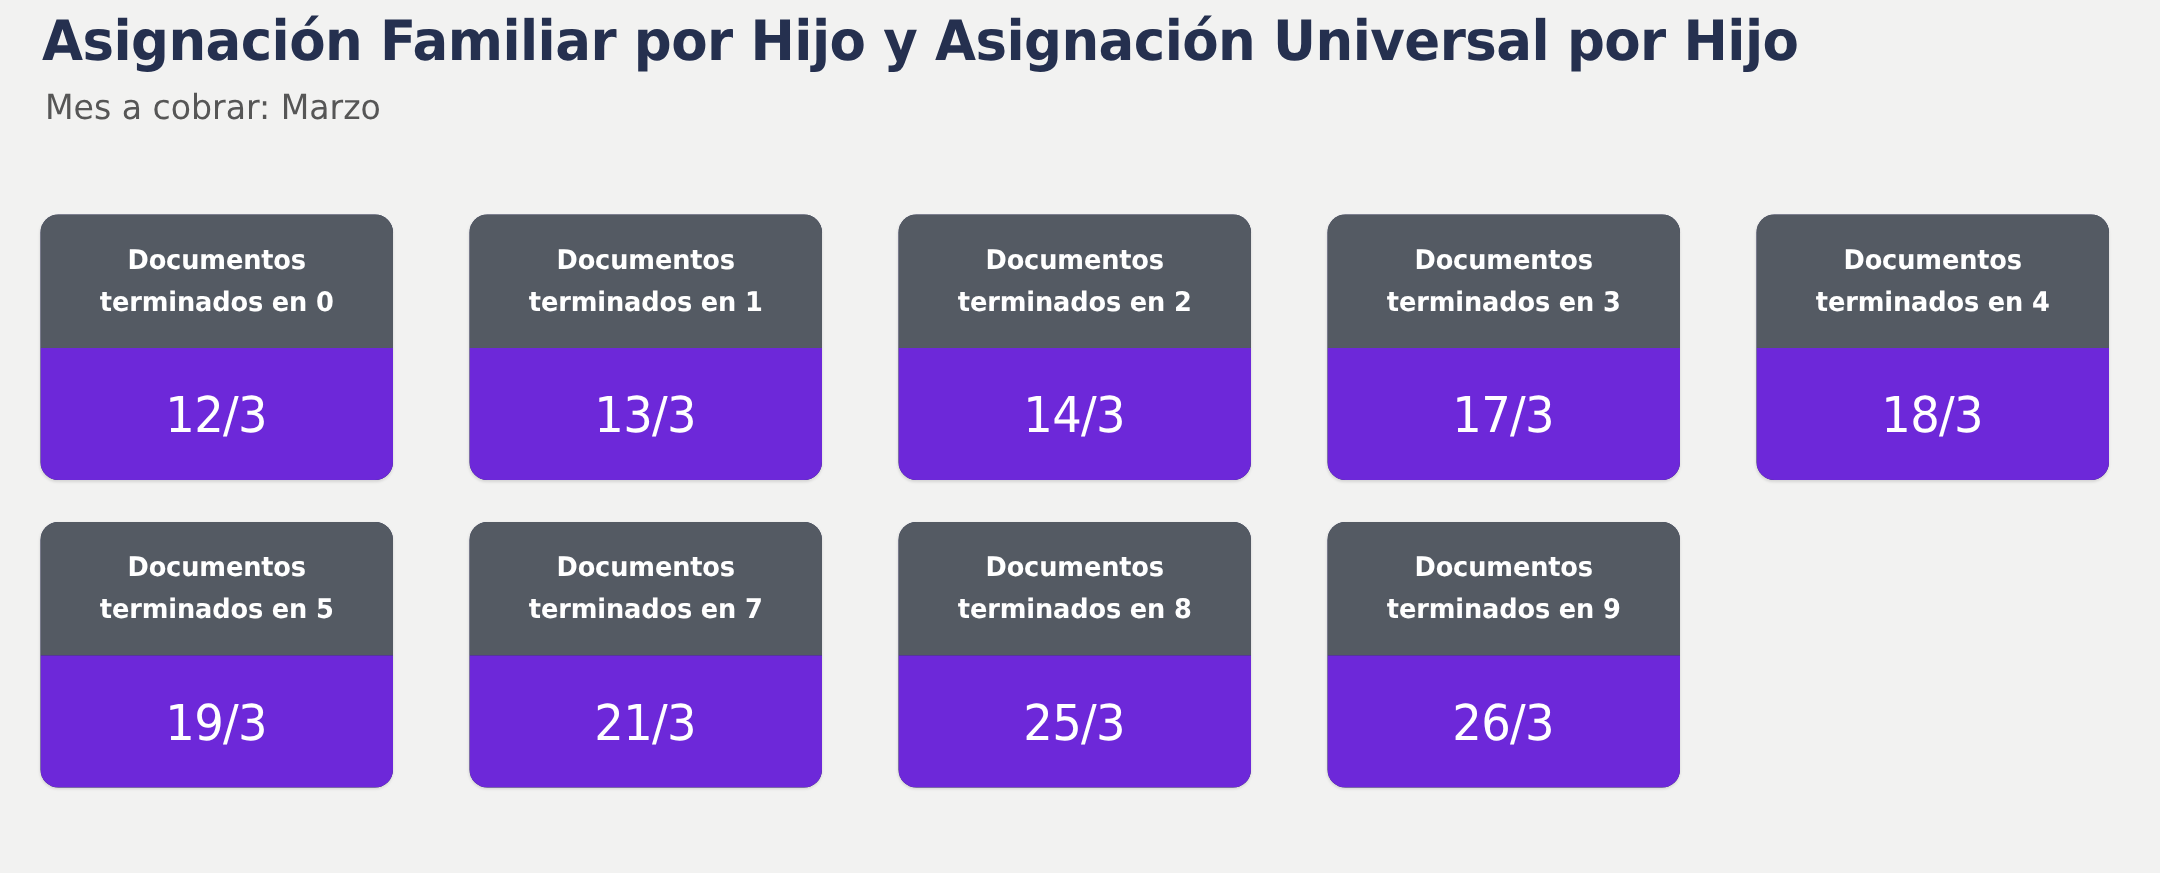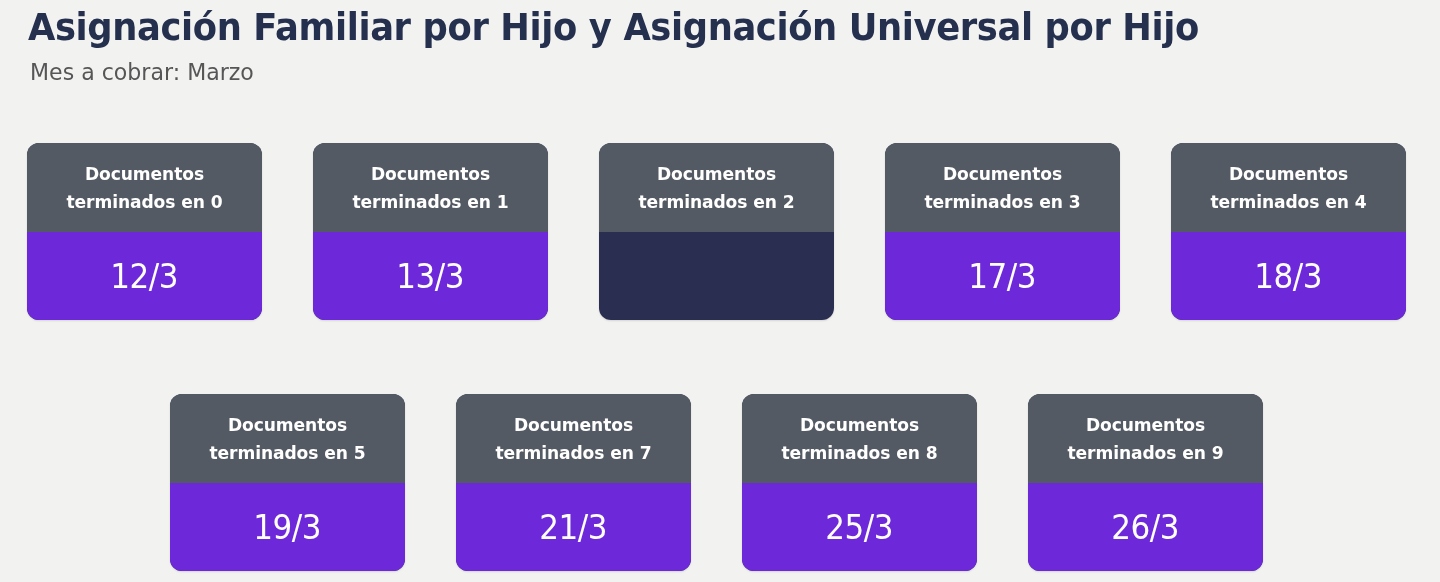--- a/index.html
+++ b/index.html
@@ -56,26 +56,26 @@
   .cards-area {
     position: absolute;
     left: 27px;
     top: 143px;
     width: 1379px;
   }
 
   .card-row {
     display: flex;
     flex-direction: row;
-    justify-content: center;
+    justify-content: flex-start;
     gap: 51px;
   }
 
   .card-row + .card-row {
-    margin-top: 74px;
+    margin-top: 28px;
   }
 
   .card {
     width: 235px;
     height: 177px;
     border-radius: 12px;
     overflow: hidden;
     display: flex;
     flex-direction: column;
     background: #2a2f52;
@@ -151,20 +151,23 @@
         </div>
         <div class="card-body">
           <div class="card-body-text">13/3</div>
         </div>
       </div>
 
       <div class="card">
         <div class="card-head">
           <div class="card-head-text">Documentos terminados en 2</div>
         </div>
+        <div class="card-body">
+          <div class="card-body-text">14/3</div>
+        </div>
       </div>
 
       <div class="card">
         <div class="card-head">
           <div class="card-head-text">Documentos terminados en 3</div>
         </div>
         <div class="card-body">
           <div class="card-body-text">17/3</div>
         </div>
       </div>

